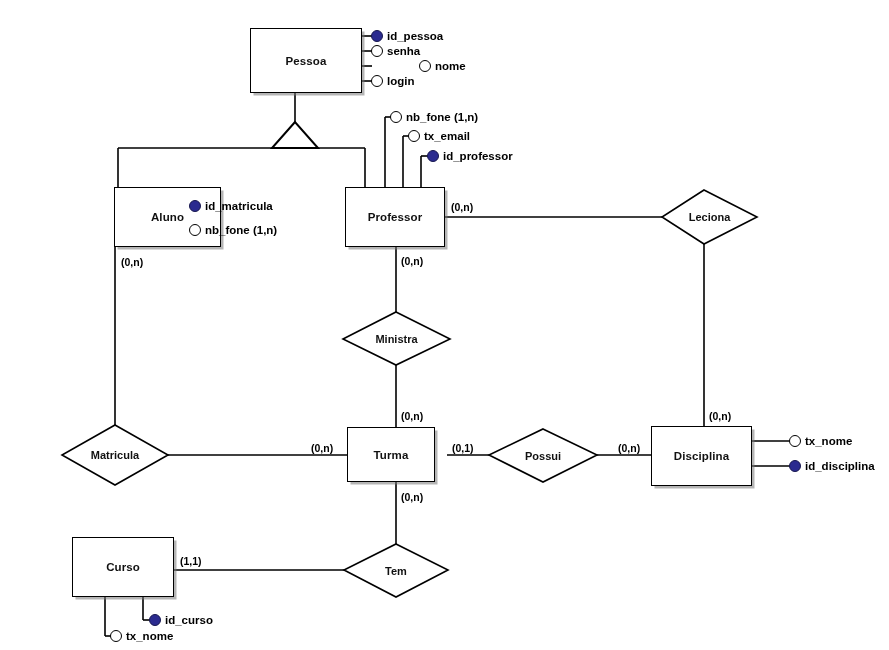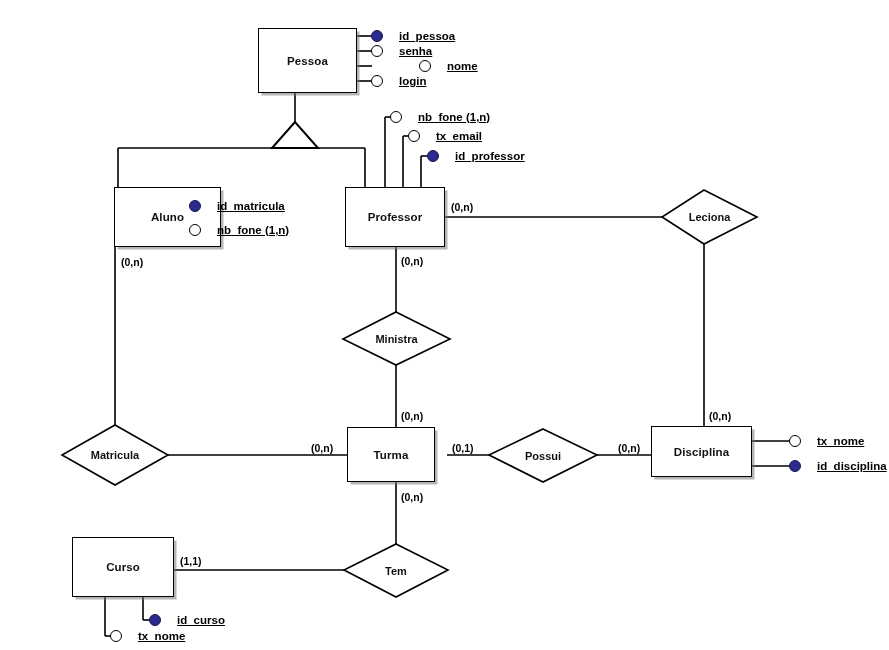--- a/index.html
+++ b/index.html
@@ -49,24 +49,23 @@
     position: relative;
     font-size: 11px;
     font-weight: bold;
     color: #111111;
     z-index: 2;
   }
   .attr {
     position: absolute;
     display: flex;
     align-items: center;
-    gap: 16px;
+    gap: 4px;
     z-index: 6;
     white-space: nowrap;
-    text-decoration: underline;
   }
   .bullet {
     width: 12px;
     height: 12px;
     border-radius: 50%;
     box-sizing: border-box;
     flex: 0 0 auto;
   }
   .bullet.pk {
     background: #2b2b8f;
@@ -148,37 +147,37 @@
       <line x1="105" y1="636" x2="111" y2="636"></line>
 
       <polygon points="115,425 168,455 115,485 62,455" fill="#ffffff" stroke="#000000" stroke-width="1.6"></polygon>
       <polygon points="396,312 450,339 396,365 343,339" fill="#ffffff" stroke="#000000" stroke-width="1.6"></polygon>
       <polygon points="543,429 597,455 543,482 489,455" fill="#ffffff" stroke="#000000" stroke-width="1.6"></polygon>
       <polygon points="704,190 757,217 704,244 662,217" fill="#ffffff" stroke="#000000" stroke-width="1.6"></polygon>
       <polygon points="396,544 448,570 396,597 344,570" fill="#ffffff" stroke="#000000" stroke-width="1.6"></polygon>
     </g>
   </svg>
 
-  <div class="entity" style="left:258px; top:28px; width:99px; height:65px;">
+  <div class="entity" style="left:250px; top:28px; width:112px; height:65px;">
     <span>Pessoa</span>
   </div>
 
   <div class="entity" style="left:66px; top:187px; width:107px; height:60px;margin-left:48px;">
     <span>Aluno</span>
   </div>
 
   <div class="entity" style="left:345px; top:187px; width:100px; height:60px;">
     <span>Professor</span>
   </div>
 
   <div class="entity" style="left:347px; top:427px; width:88px; height:55px;">
     <span>Turma</span>
   </div>
 
-  <div class="entity" style="left:651px; top:426px; width:101px; height:51px;">
+  <div class="entity" style="left:651px; top:426px; width:101px; height:60px;">
     <span>Disciplina</span>
   </div>
 
   <div class="entity" style="left:72px; top:537px; width:102px; height:60px;">
     <span>Curso</span>
   </div>
 
   <div class="rel" style="left:62px; top:425px; width:106px; height:60px;">
     <span>Matricula</span>
   </div>

